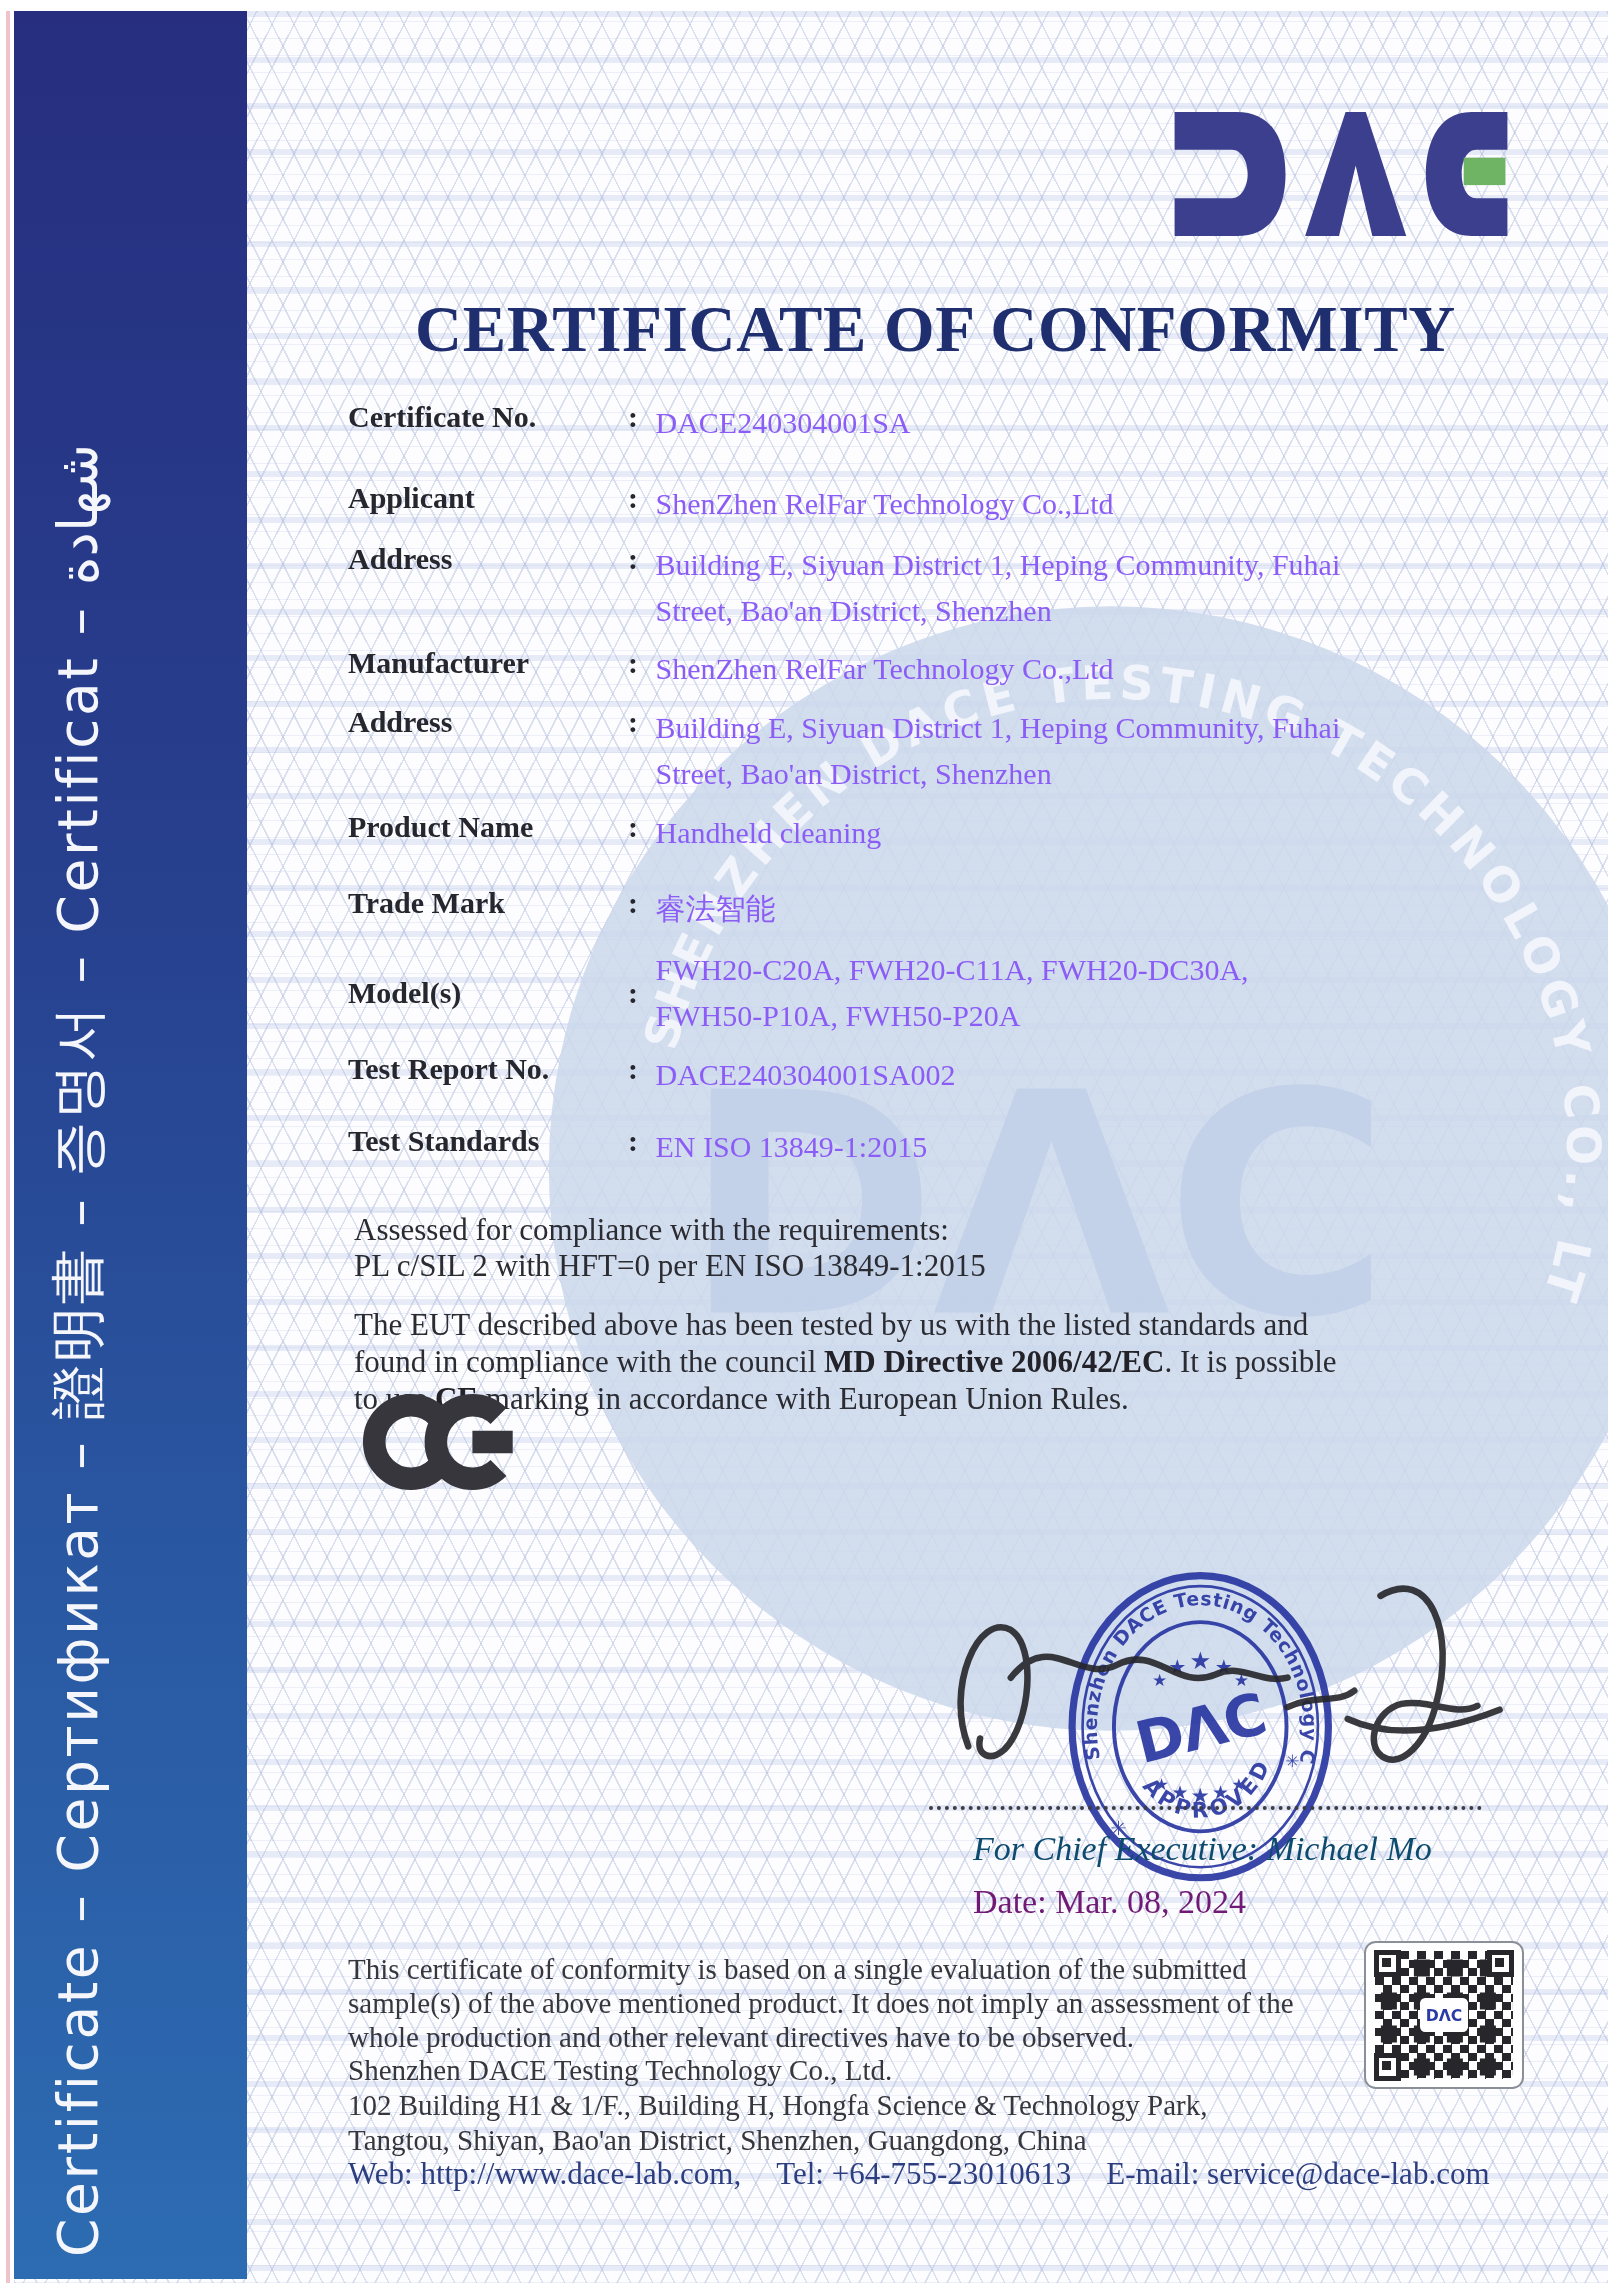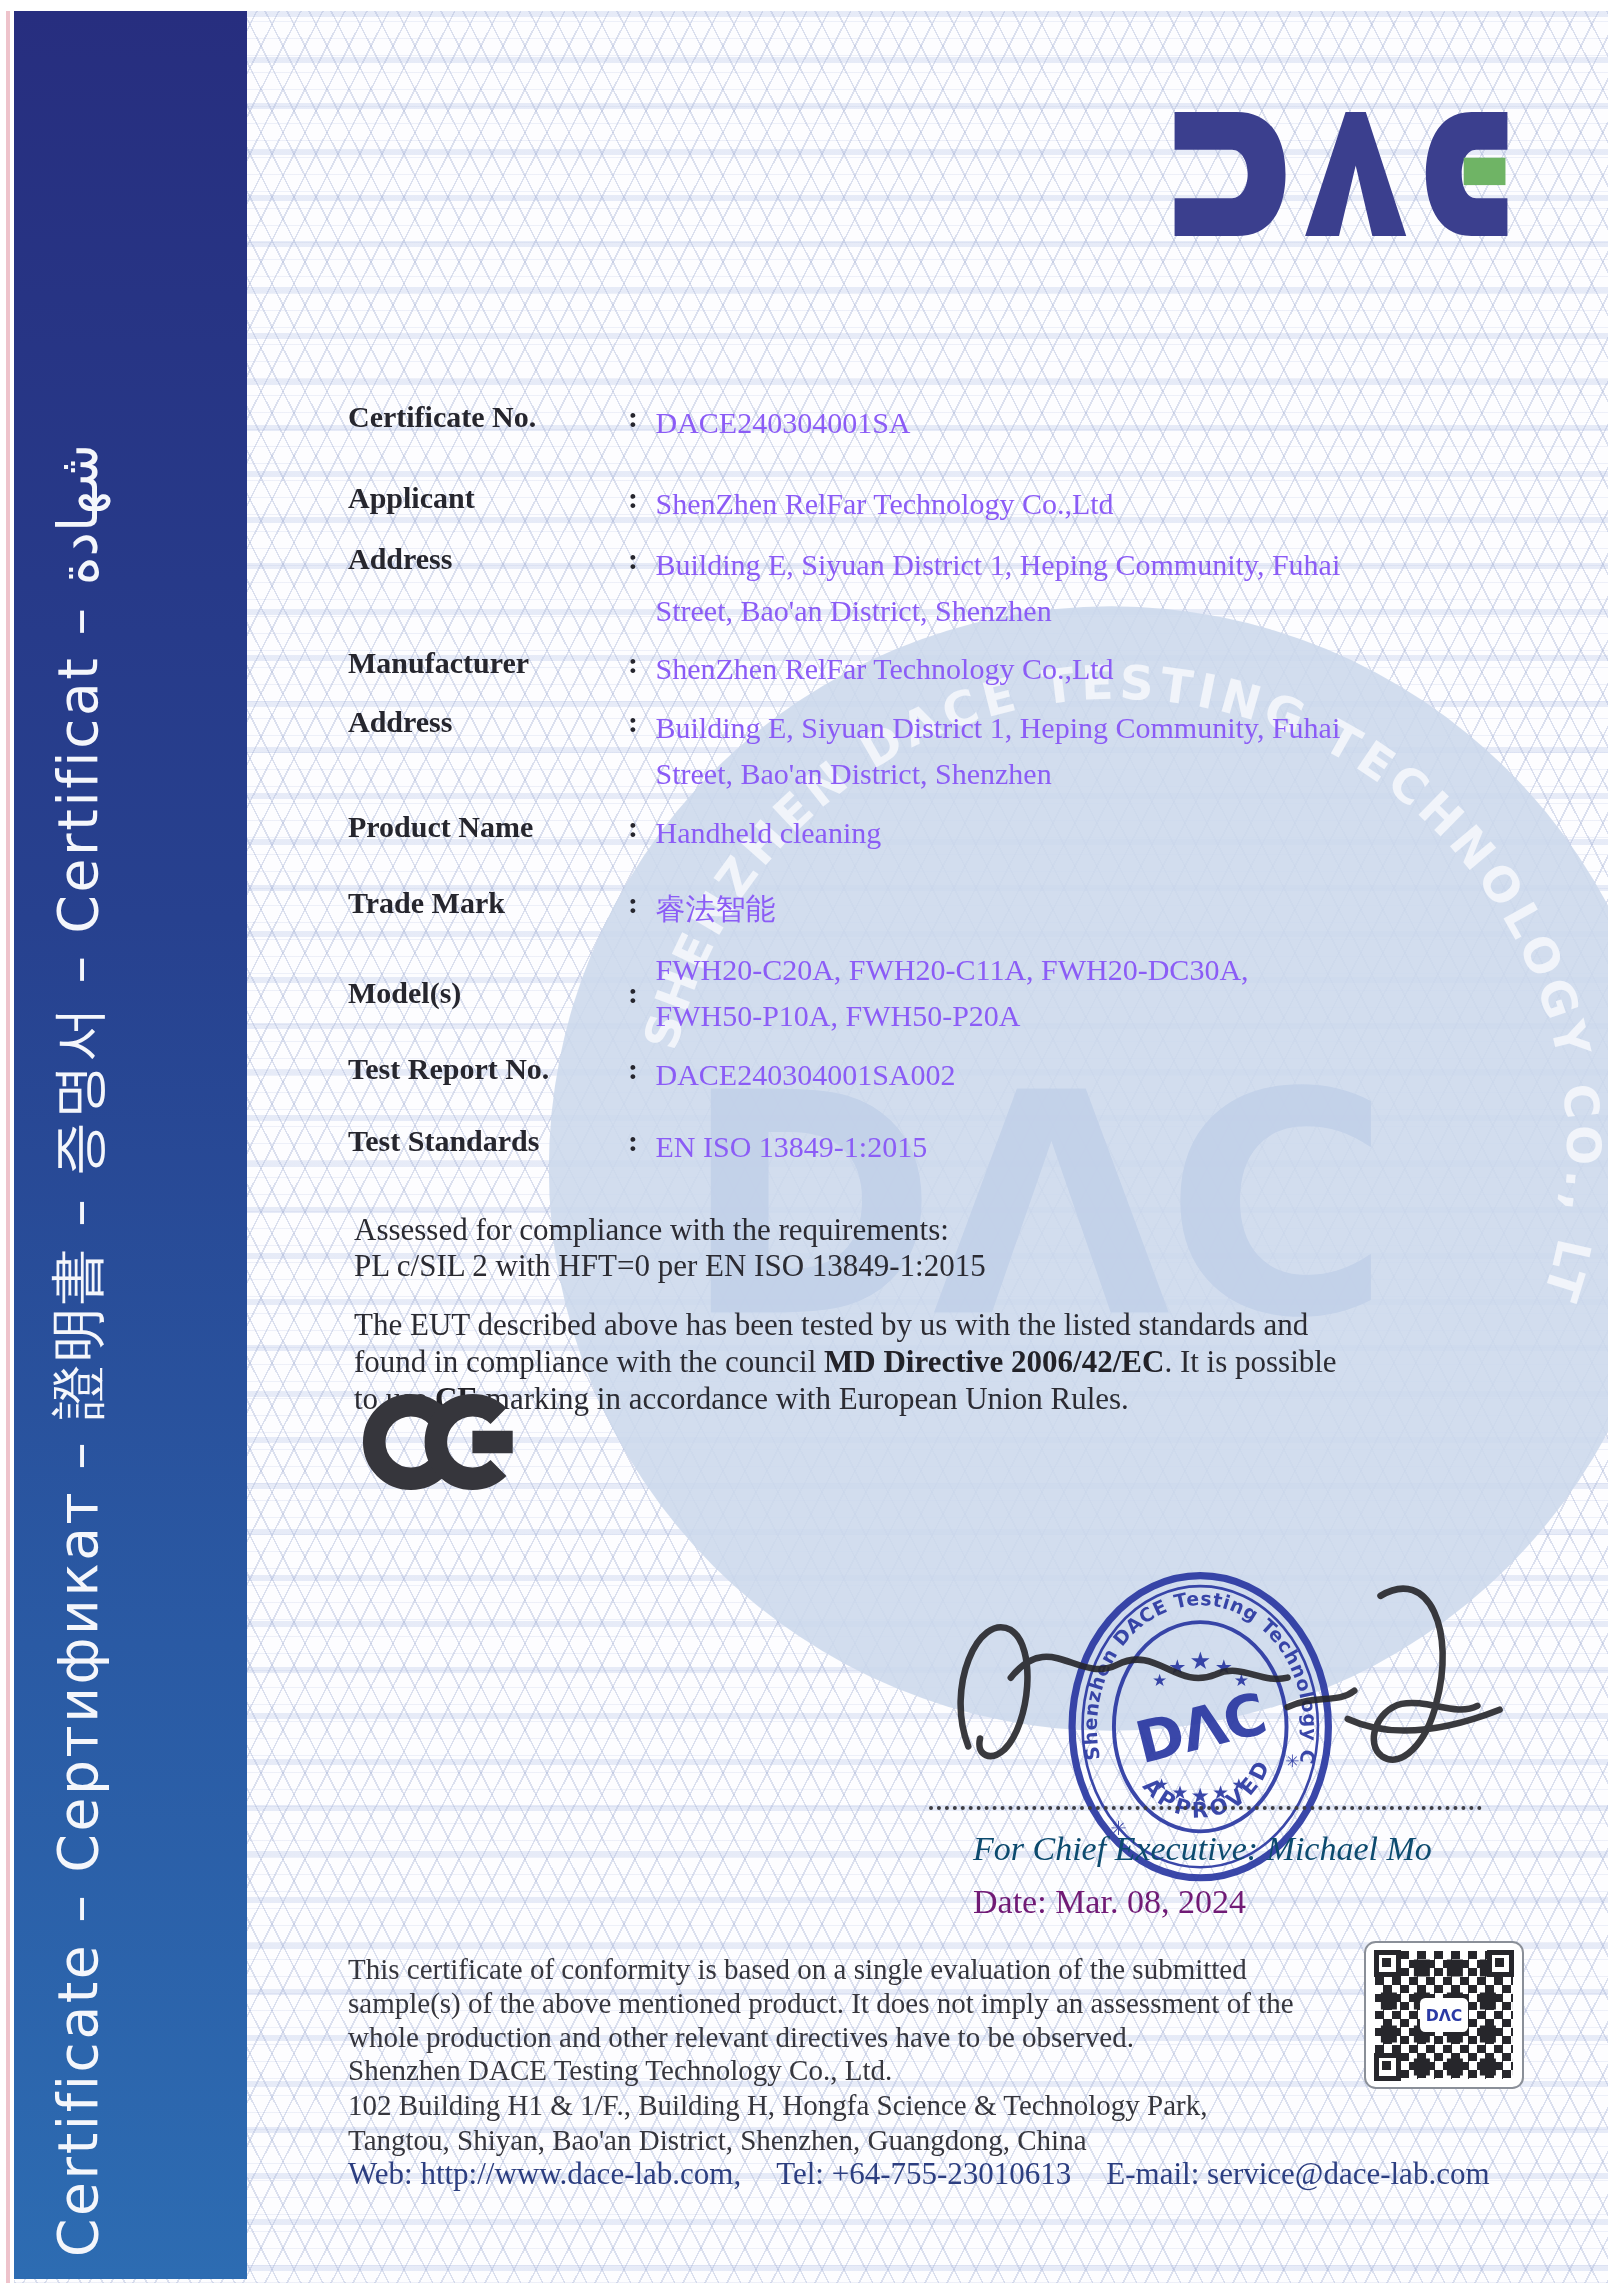--- a/index.html
+++ b/index.html
@@ -89,20 +89,21 @@
     <div class="sidebar-text">Certificate – Сертификат – 證明書 – 증명서 – Certificat – شهادة</div>
   </div>
 
   <svg class="logo-svg" width="334" height="124" viewBox="0 0 510 190">
     <path fill="#3b3f8e" d="M0,0 H95 C160,0 170,60 170,95 C170,130 160,190 95,190 H0 V132 H88 C102,132 112,115 112,95 C112,75 102,58 88,58 H0 Z"></path>
     <path fill="#3b3f8e" d="M200,190 L262,0 L293,0 L355,190 L303,190 L277.5,82 L252,190 Z"></path>
     <path fill="#3b3f8e" d="M510,0 H455 C400,0 385,55 385,95 C385,135 400,190 455,190 H510 V132 H462 C448,132 440,115 440,95 C440,75 448,58 462,58 H510 Z"></path>
     <rect x="443" y="70" width="64" height="42" fill="#6fb465"></rect>
   </svg>
 
+  <div class="title">CERTIFICATE OF CONFORMITY</div>
 
   <div class="row" style="top:400px">
     <span class="lbl">Certificate No.</span>
     <span class="col">:</span>
     <span class="val">DACE240304001SA</span>
   </div>
   <div class="row" style="top:481px">
     <span class="lbl">Applicant</span>
     <span class="col">:</span>
     <span class="val">ShenZhen RelFar Technology Co.,Ltd</span>

